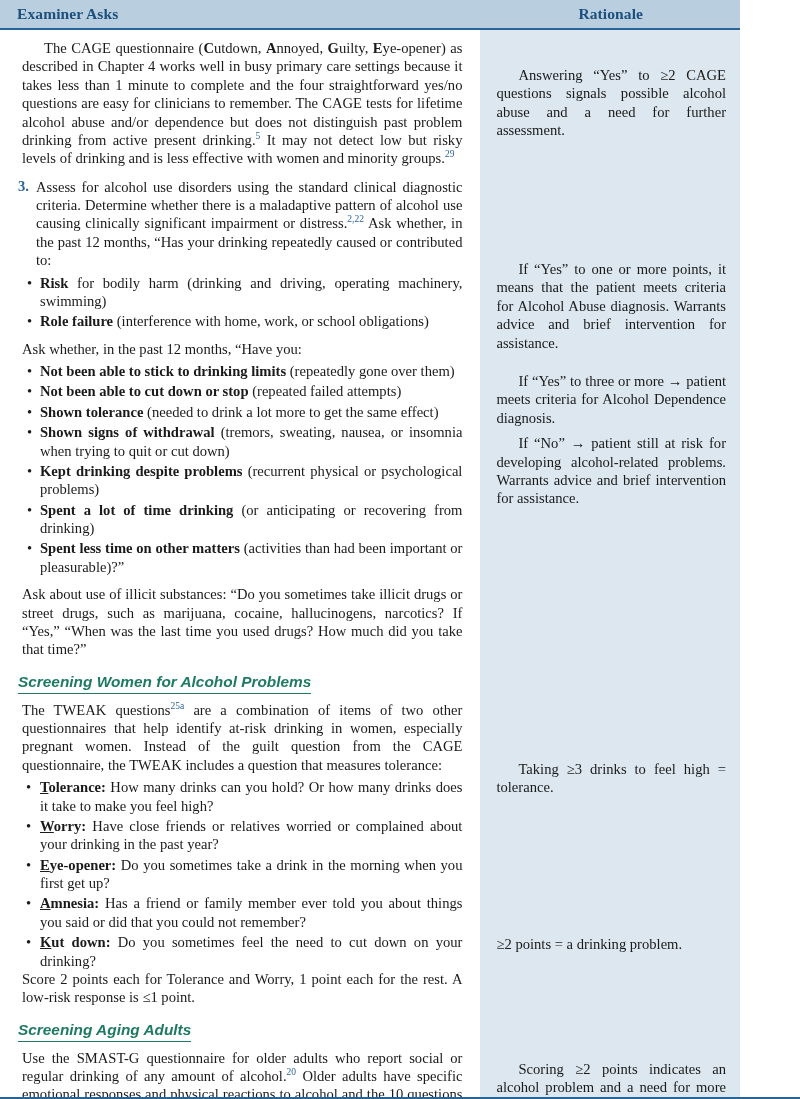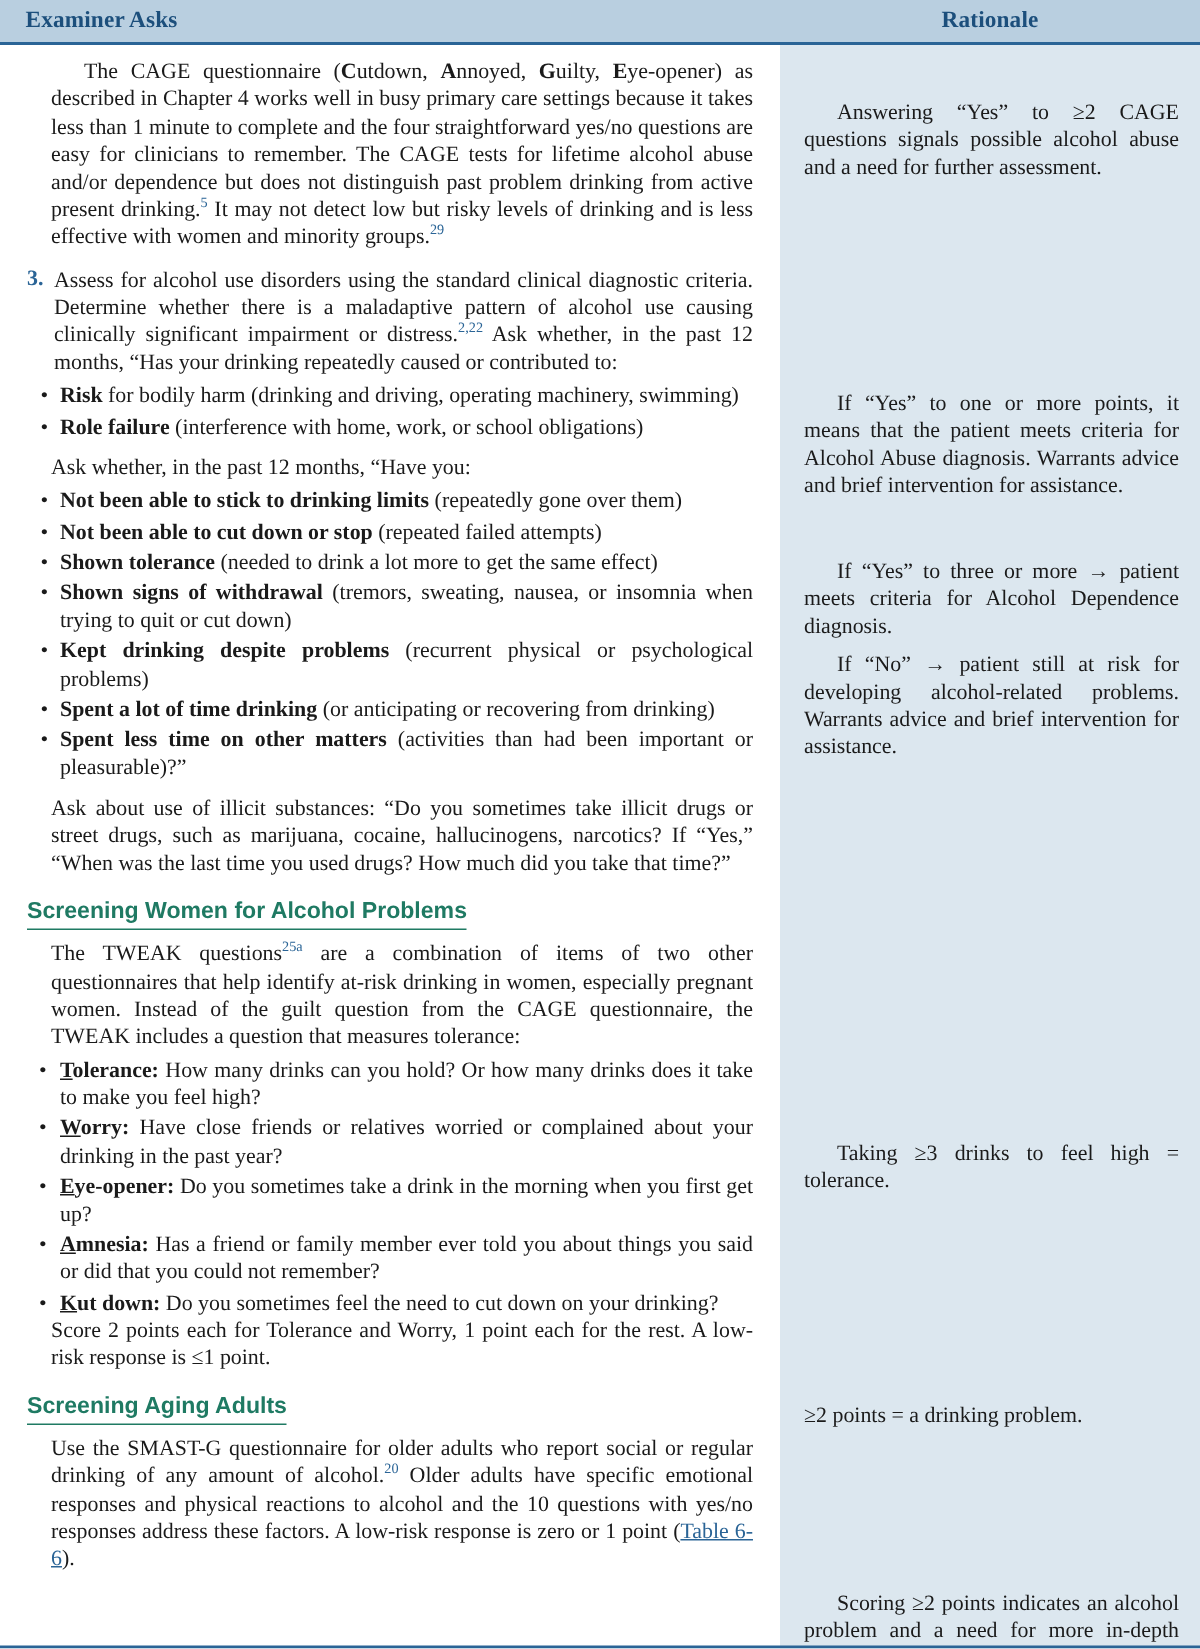--- a/index.html
+++ b/index.html
@@ -9,21 +9,21 @@
   body {
     width: 800px;
     height: 1099px;
     background: #ffffff;
     font-family: "Liberation Serif", serif;
     color: #1a1a1a;
     overflow: hidden;
   }
   .page {
     position: relative;
-    width: 800px;
+    width: 740px;
     height: 1099px;
     box-sizing: border-box;
   }
   .header-row {
     display: flex;
     width: 100%;
     height: 30px;
     background: #b9cfe0;
     box-sizing: border-box;
   }
@@ -59,21 +59,21 @@
     background: #ffffff;
   }
   .col-right {
     width: 280px;
     box-sizing: border-box;
     padding: 9px 14px 12px 16px;
     background: #dce7ef;
     position: relative;
   }
   p {
-    margin: 0 0 0 16px;
+    margin: 0 0 0 4px;
     font-size: 14.6px;
     line-height: 1.26;
     text-align: justify;
     text-justify: inter-word;
   }
   .indent-first {
     text-indent: 22px;
   }
   .spaced {
     margin-top: 9px;
@@ -131,20 +131,21 @@
   .section-head {
     color: #1f7a63;
     font-weight: bold;
     font-size: 15.4px;
     font-family: "Liberation Sans", sans-serif;
     margin-top: 14px;
     margin-bottom: 7px;
     display: inline-block;
     border-bottom: 1.6px solid #1f7a63;
     padding-bottom: 2px;
+    font-style: italic;
   }
   .rationale-block {
     font-size: 14.6px;
     line-height: 1.26;
     text-align: justify;
     position: absolute;
     left: 16px;
     right: 14px;
   }
   .rationale-block p {

